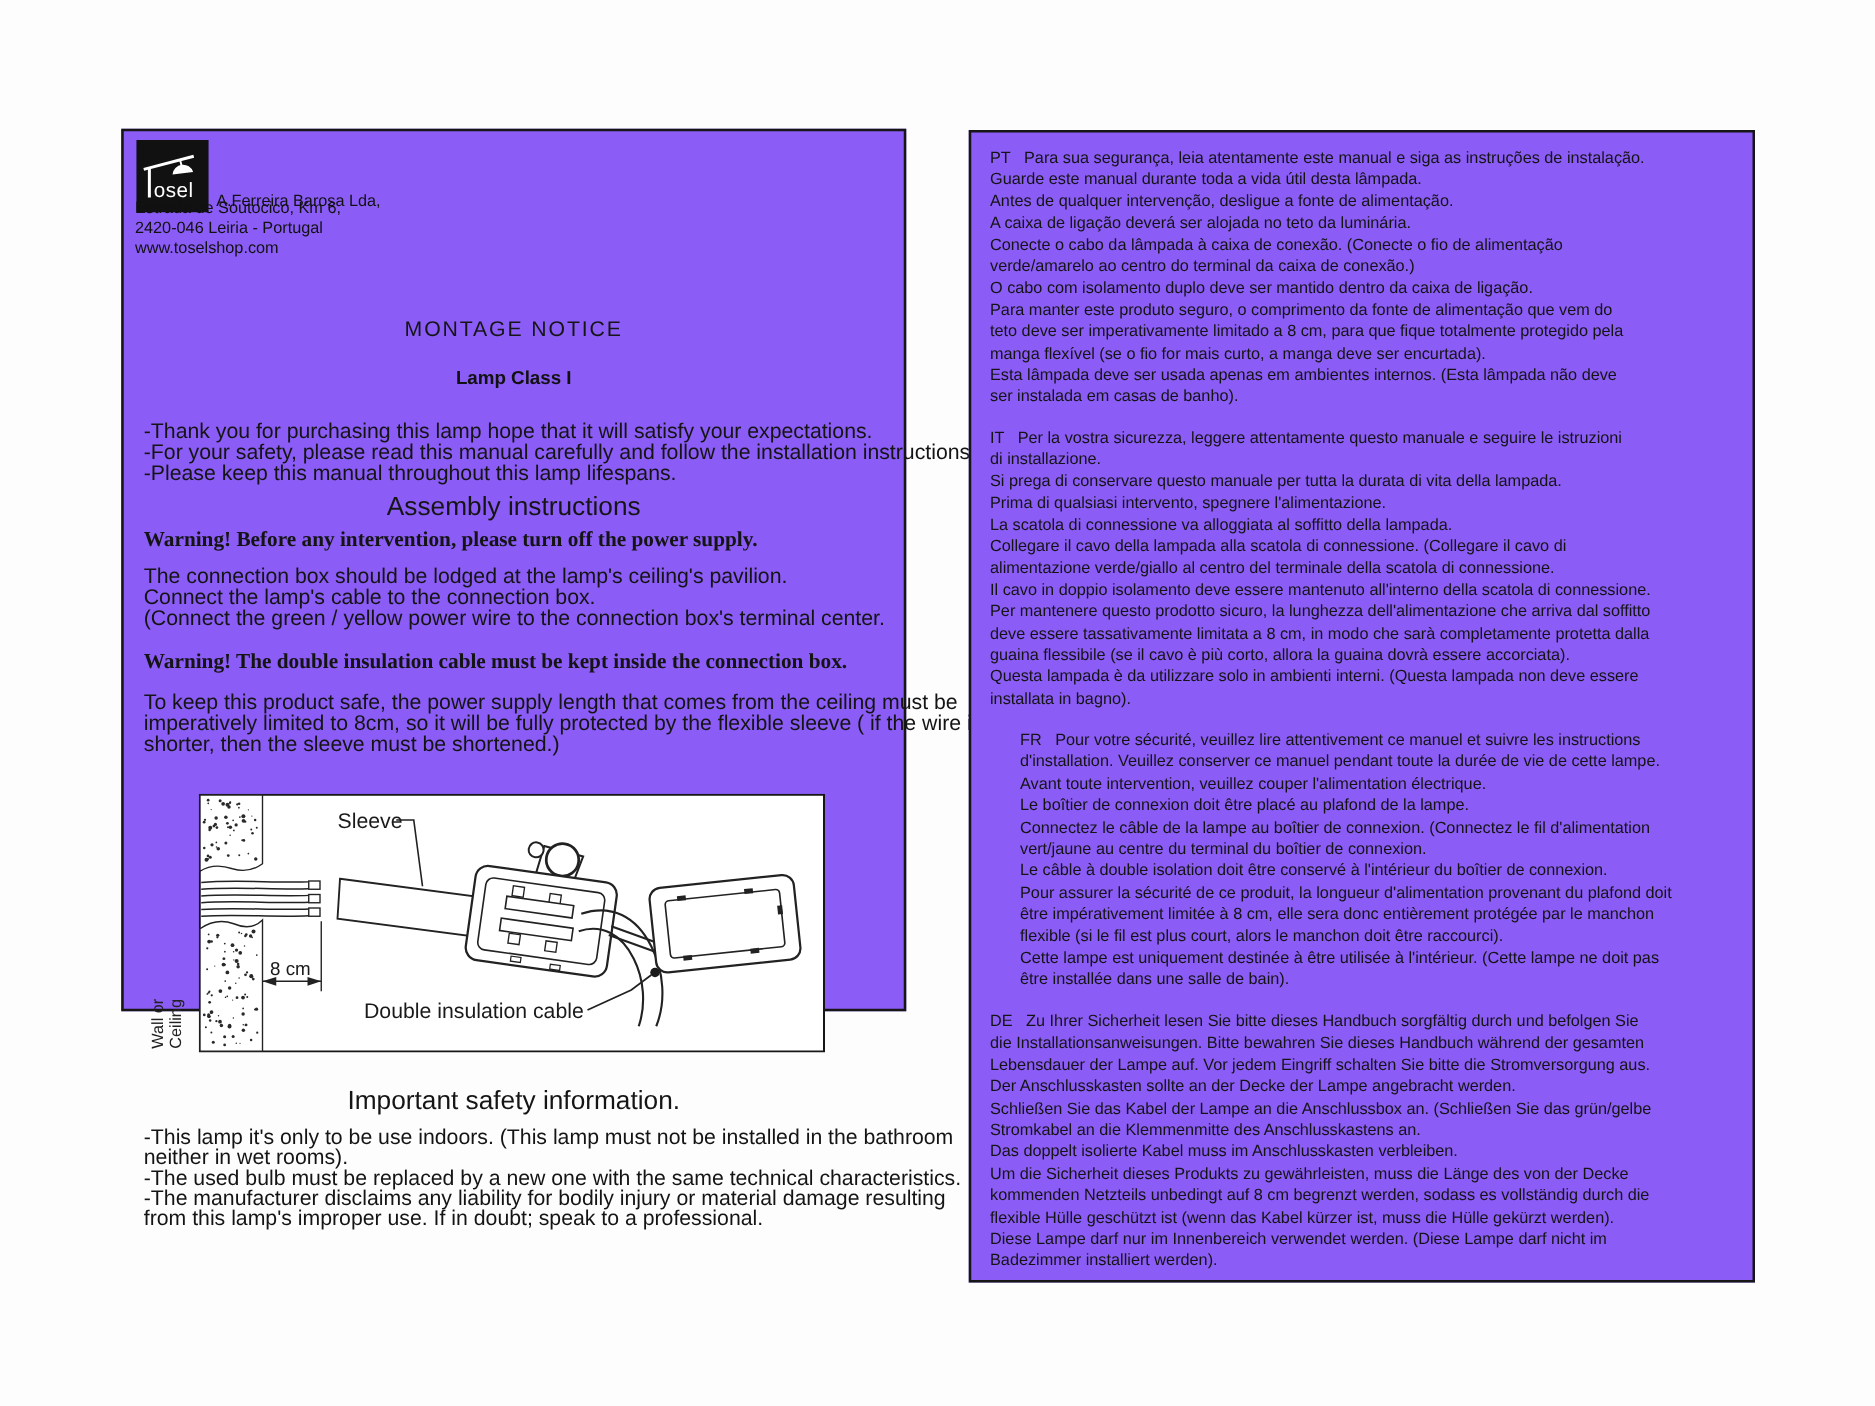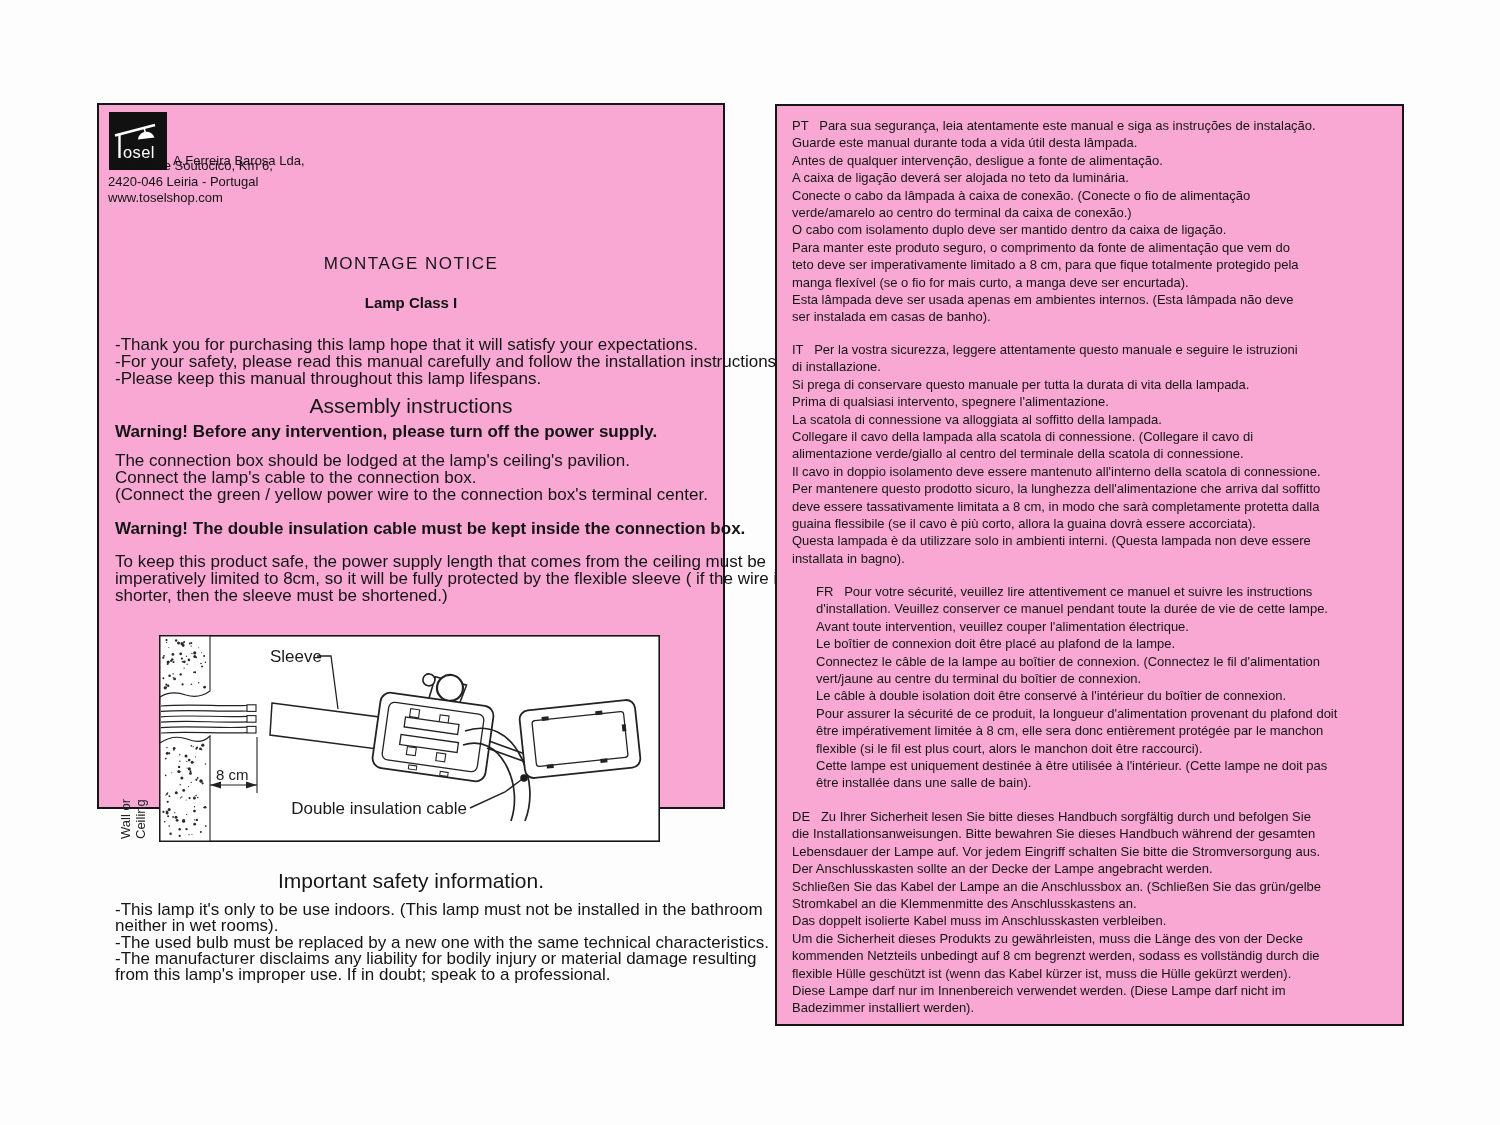--- a/index.html
+++ b/index.html
@@ -1,40 +1,40 @@
 <!DOCTYPE html>
 <html><head>
 <meta charset="utf-8">
 <style>
   * { margin:0; padding:0; box-sizing:border-box; }
   html,body { width:1500px; height:1125px; background:#ffffff; overflow:hidden;
     font-family:"Liberation Sans", sans-serif; color:#111; }
   .canvas { position:relative; width:1500px; height:1125px; background:#fdfdfd; }
 
-  .page { position:absolute; background:#f9a8d4; border:2px solid #161616;padding-left:23px; }
+  .page { position:absolute; background:#8b5cf6; border:2px solid #161616;padding-left:23px; }
   .page-left  { left:97px;  top:103px; width:628px; height:706px; }
   .page-right { left:775px; top:104px; width:629px; height:922px; }
 
   .abs { position:absolute; }
 
   
   .logo-box { left:10px; top:7px; width:58px; height:58px; }
   .company-name { left:74px; top:48px; font-size:13px; }
   .address { left:9px; top:53px; font-size:13px; line-height:15.8px; white-space:pre; }
 
   .doc-title { left:0; top:149px; width:100%; text-align:center;
     font-size:17px; letter-spacing:1.5px; color:#151515; }
   .doc-subtitle { left:0; top:189px; width:100%; text-align:center;
     font-size:15px; font-weight:bold; }
   .center-heading { left:0; width:100%; text-align:center; font-size:21px; color:#151515; }
   .h-assembly { top:289px; }
   .h-safety { top:764px; }
 
   .bodytext { left:16px; font-size:17px; line-height:17px; white-space:pre; color:#141414; }
-  .bold { font-weight:bold; }
+  .bold { font-weight:bold;font-family:Liberation Serif, serif; }
   .t-intro    { top:231px; }
   .t-warning1 { top:318px; }
   .t-para1    { top:347px; }
   .t-warning2 { top:415px; }
   .t-para2    { top:448px; }
   .t-safety   { top:797px; line-height:16.3px; }
 
   .diagram { left:60px; top:530px; width:501px; height:207px; }
   .wall-label { left:8px; top:692px; width:54px; height:30px;
     transform:rotate(-90deg); font-size:13px; line-height:14.5px; white-space:pre; color:#222; }

